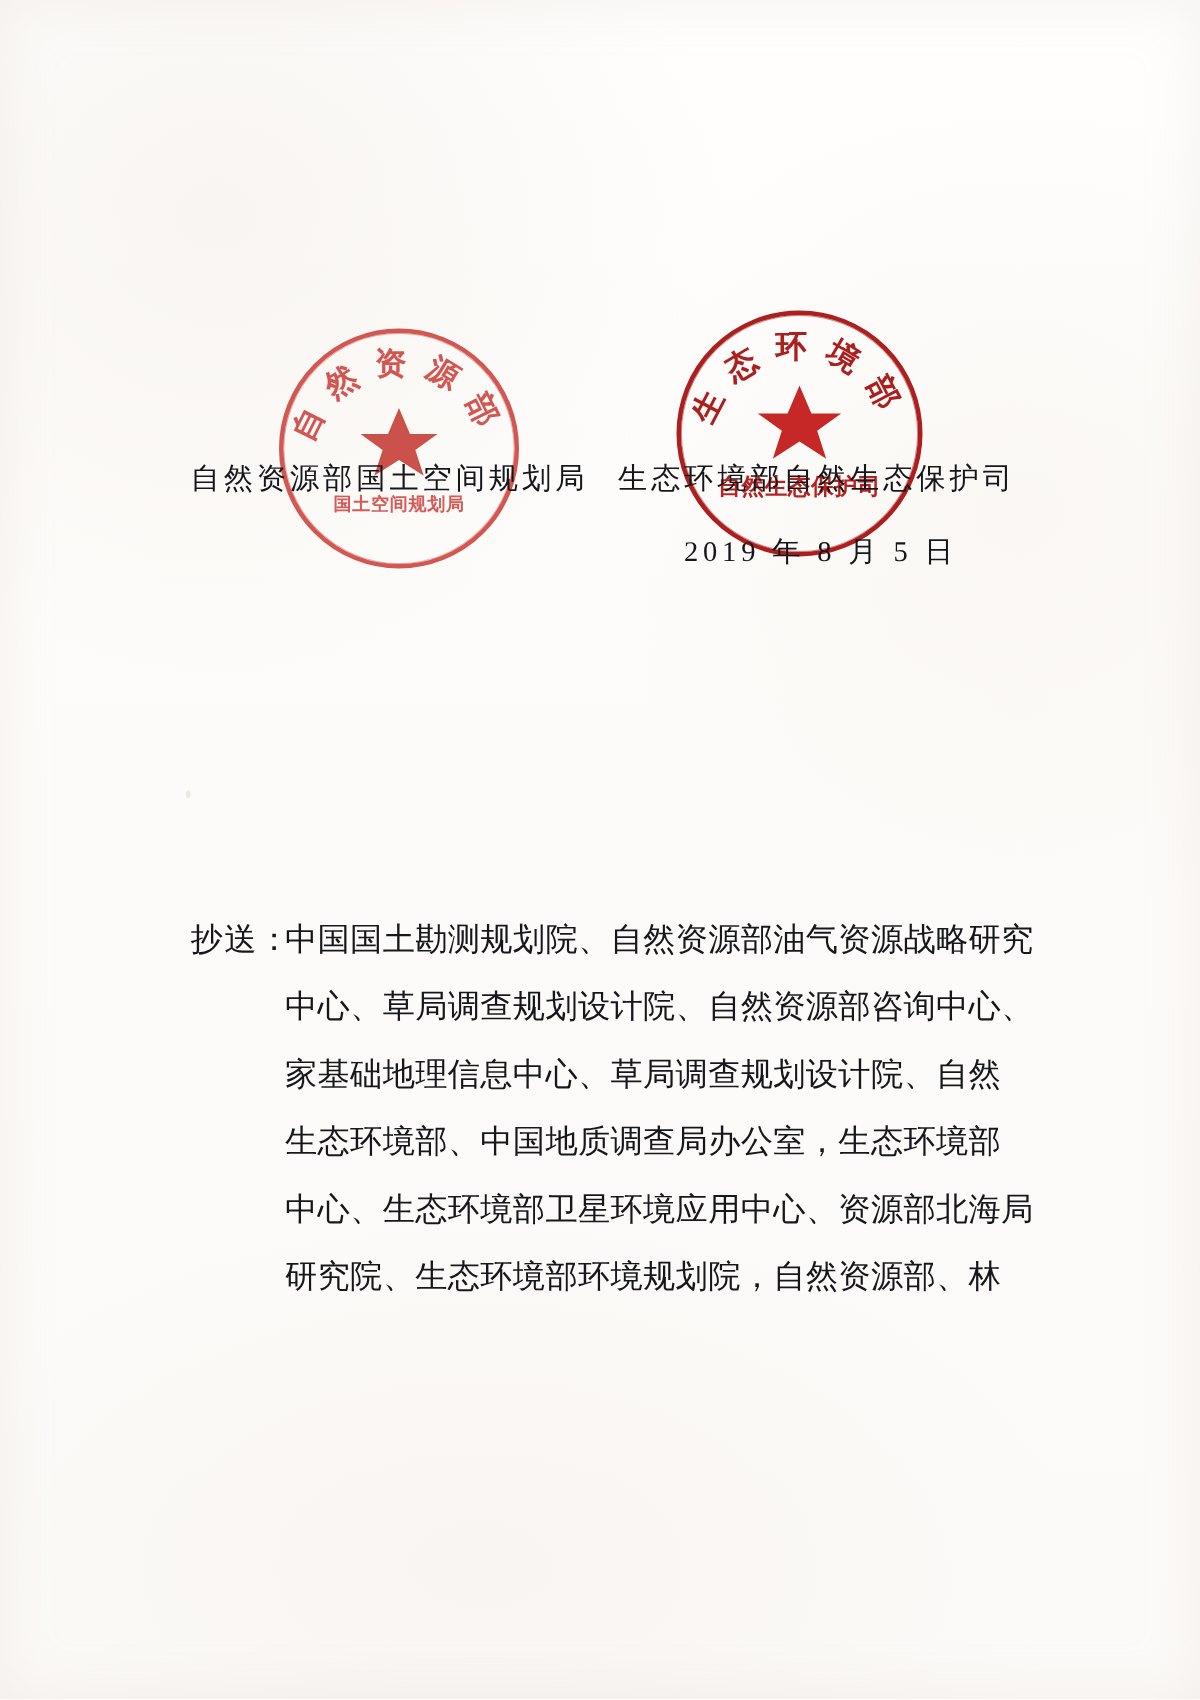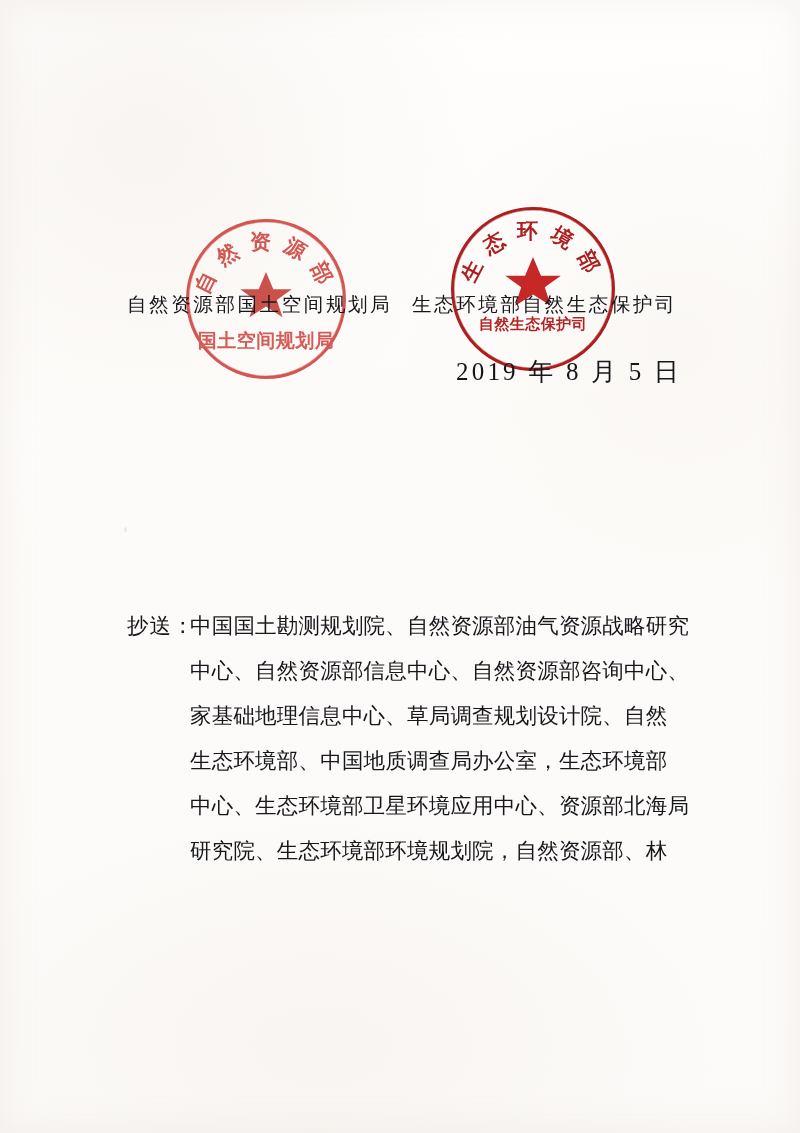--- a/index.html
+++ b/index.html
@@ -41,40 +41,40 @@
     position: absolute;
     background: rgba(180,165,150,0.45);
     border-radius: 50%;
     pointer-events: none;
   }
 
   
   .sign-block {
     position: absolute;
     left: 0;
-    top: 291px;
+    top: 305px;
     width: 800px;
     height: 95px;
     text-decoration: underline;
   }
   .sign-line {
     position: absolute;
     font-size: 19.5px;
     letter-spacing: 2.6px;
     color: #15161a;
     white-space: nowrap;
     font-family: "Liberation Serif", "DejaVu Serif", serif;
   }
   .sign-left  { left: 127px; top: 0px; }
   .sign-right { left: 412px; top: 0px; }
   .sign-date {
     position: absolute;
     left: 456px;
     top: 355px;
-    font-size: 25px;
+    font-size: 19px;
     letter-spacing: 3.2px;
     color: #15161a;
     white-space: nowrap;
     text-align: right;
   }
 
   
   .seal {
     position: absolute;
     border-radius: 50%;
@@ -90,21 +90,21 @@
   .seal-right { left: 451px; top: 207px; width: 164px; height: 164px; opacity: 0.95; }
 
   .seal-left .ring  { border: 3.2px solid #cf4a45; box-shadow: inset 0 0 0 0.6px rgba(207,74,69,0.5); }
   .seal-right .ring { border: 3.6px solid #a81414; box-shadow: inset 0 0 0 0.6px rgba(168,20,20,0.55); }
 
   .seal-inner-text {
     position: absolute;
     left: 0;
     width: 100%;
     text-align: center;
-    font-size: 19px;
+    font-size: 12px;
     font-weight: bold;
     letter-spacing: 0.5px;
     font-family: "Liberation Sans", "DejaVu Sans", sans-serif;
     white-space: nowrap;
   }
   .seal-left .seal-inner-text  { top: 109px; color: #d0514c; }
   .seal-right .seal-inner-text { top: 108px; color: #b01818; font-size: 15px; font-family: Liberation Mono, monospace; }
 
   
   .cc-block {
@@ -182,21 +182,21 @@
     <div class="sign-line sign-right">生态环境部自然生态保护司</div>
   </div>
   <div class="sign-date">2019 年 8 月 5 日</div>
 
   <div class="cc-block">
 
     <span class="cc-line">
       <span class="cc-label">抄送：</span><span class="cc-first-text">中国国土勘测规划院、自然资源部油气资源战略研究</span>
     </span>
 
-    <span class="cc-line cc-indent">中心、自然资源部信息中心、自然资源部咨询中心、</span>
+    <span class="cc-line cc-indent">中心、草局调查规划设计院、自然资源部咨询中心、</span>
     <span class="cc-line cc-indent">家基础地理信息中心、草局调查规划设计院、自然</span>
     <span class="cc-line cc-indent">生态环境部、中国地质调查局办公室，生态环境部</span>
     <span class="cc-line cc-indent">中心、生态环境部卫星环境应用中心、资源部北海局</span>
     <span class="cc-line cc-indent">研究院、生态环境部环境规划院，自然资源部、林</span>
 
   </div>
 
 </div>
 
 </body></html>

